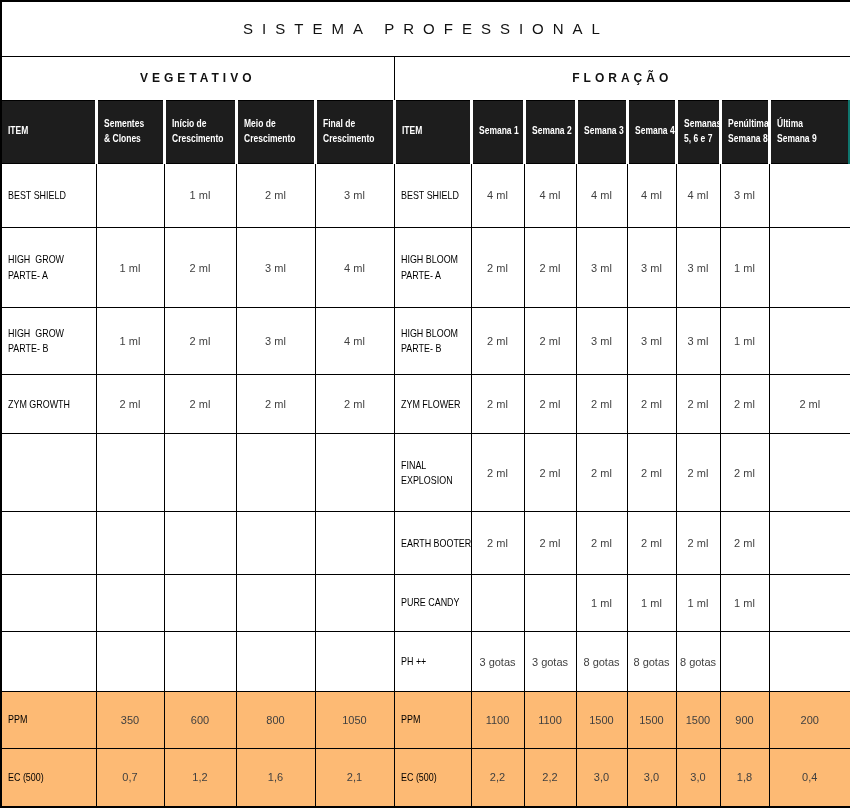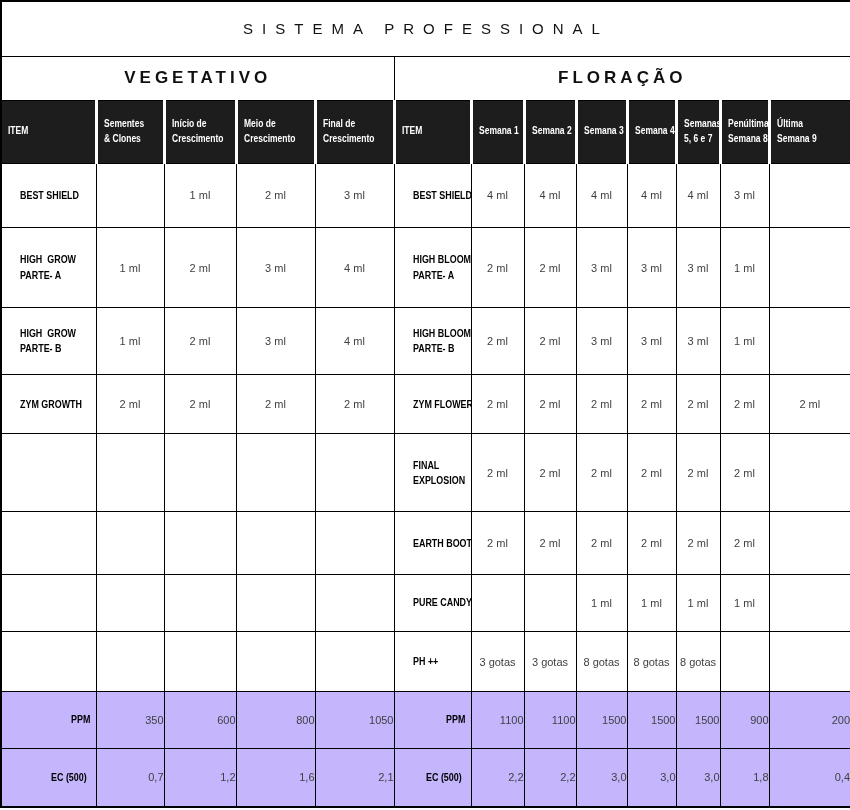--- a/index.html
+++ b/index.html
@@ -2,34 +2,34 @@
 <html><head>
 <meta charset="utf-8">
 <style>
   html,body{margin:0;padding:0;background:#fff;}
   .wrap{width:850px;height:810px;background:#fff;box-sizing:border-box;font-family:"Liberation Sans",sans-serif;}
   table{border-collapse:collapse;table-layout:fixed;width:850px;height:808px;border:2px solid #000;}
   td,th{border:1px solid #000;overflow:hidden;box-sizing:border-box;padding:0;}
   
   tr.title-row td{height:55px;text-align:center;font-size:15px;font-weight:normal;letter-spacing:9px;color:#111;}
   
-  tr.section-row td{height:44px;text-align:center;font-weight:bold;font-size:17px;letter-spacing:4px;color:#111;}
+  tr.section-row td{height:44px;text-align:center;font-weight:bold;font-size:12px;letter-spacing:4px;color:#111;}
   
   tr.hdr th{background:#1d1d1d;color:#fff;height:63px;vertical-align:middle;text-align:left;
             padding:2px 2px 2px 6px;font-size:10px;font-weight:bold;
             border-left:3px solid #fff;border-right:3px solid #fff;border-top:1px solid #000;border-bottom:1px solid #000;}
   tr.hdr th:first-child{border-left:2px solid #000;}
-  tr.hdr th:last-child{border-right:2px solid #0f766e;margin-top:36px;}
+  tr.hdr th:last-child{border-right:7px solid #0f766e;margin-top:36px;}
   
   .sq{display:inline-block;white-space:pre;transform:scaleX(.85);transform-origin:0 50%;line-height:1.45;}
   
-  td.item{vertical-align:middle;text-align:left;padding:2px 2px 2px 18px;font-size:10.5px;font-weight:bold;color:#000;}
+  td.item{vertical-align:middle;text-align:left;padding:2px 2px 2px 6px;font-size:10.5px;font-weight:normal;color:#000;}
   td.val{vertical-align:middle;text-align:center;font-size:11px;color:#3f3f3f;}
   td.val.top{vertical-align:top;padding-top:10px;}
-  tr.foot td{background:#c4b5fd;text-align:right;}
+  tr.foot td{background:#fdba74;}
 </style>
 </head>
 <body>
 
 <div class="wrap">
   <table>
     <colgroup>
       <col style="width:95px">
         <col style="width:68px">
         <col style="width:72px">

